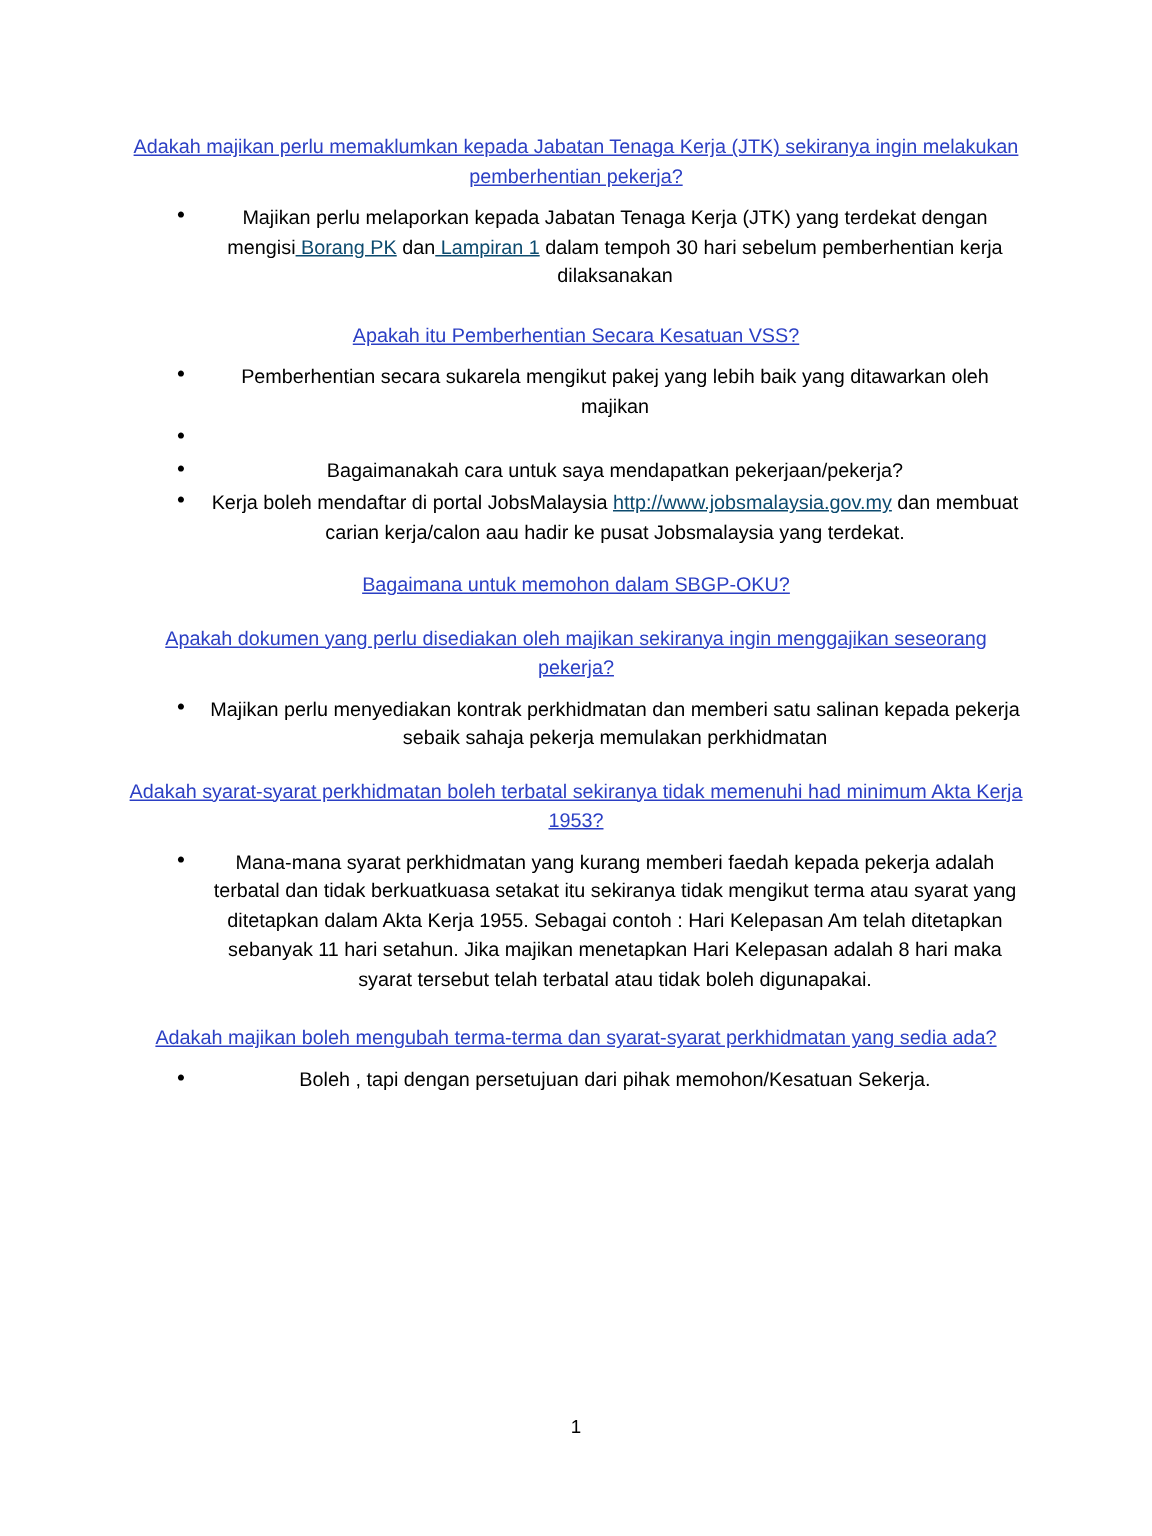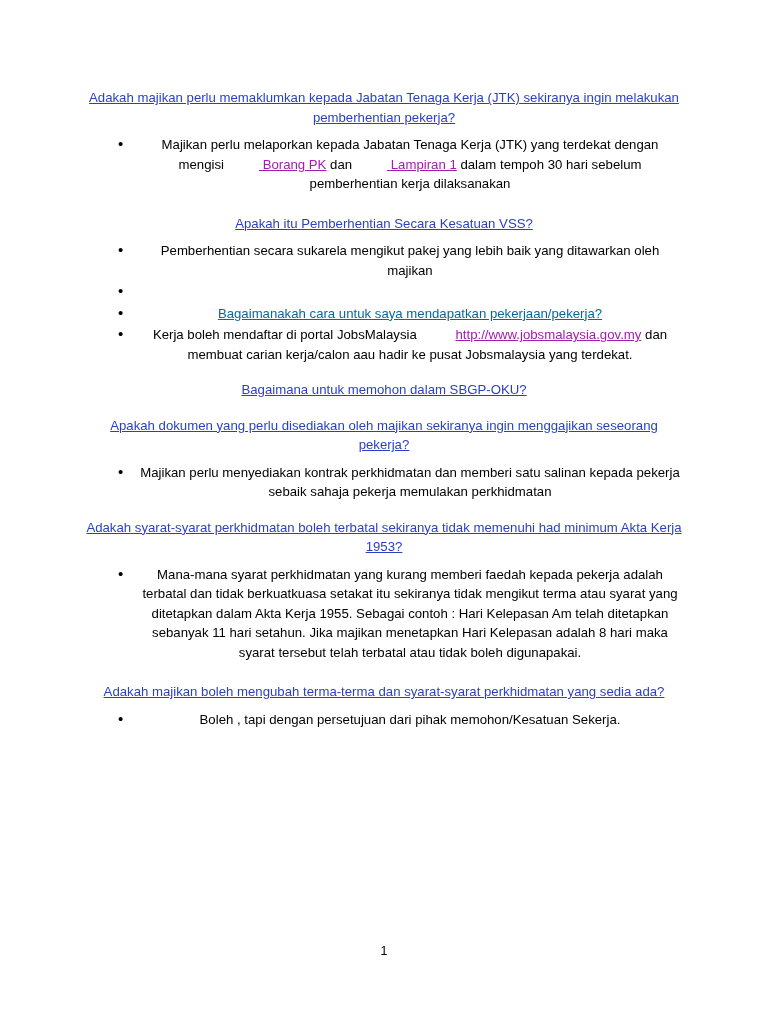--- a/index.html
+++ b/index.html
@@ -53,27 +53,25 @@
     content: "\2022";
     position: absolute;
     left: -20px;
     top: -1px;
     font-size: 15px;
     color: #000;
   }
   ul.bullets li.empty:before { content: "\2022"; }
   ul.bullets li.empty { height: 19.5px; }
   .lnk {
-    color: #a21caf;
+    color: #0c4a6e;
     text-decoration: underline;
-    padding-left: 35px;
   }
   .lnk-q {
-    color: #0369a1;
-    text-decoration: underline;
+    color: #000000;
   }
   .pagenum {
     position: absolute;
     left: 0;
     right: 0;
     top: 944px;
     text-align: center;
     font-size: 12.5px;
     color: #000;
     font-family: "Liberation Sans", sans-serif;

